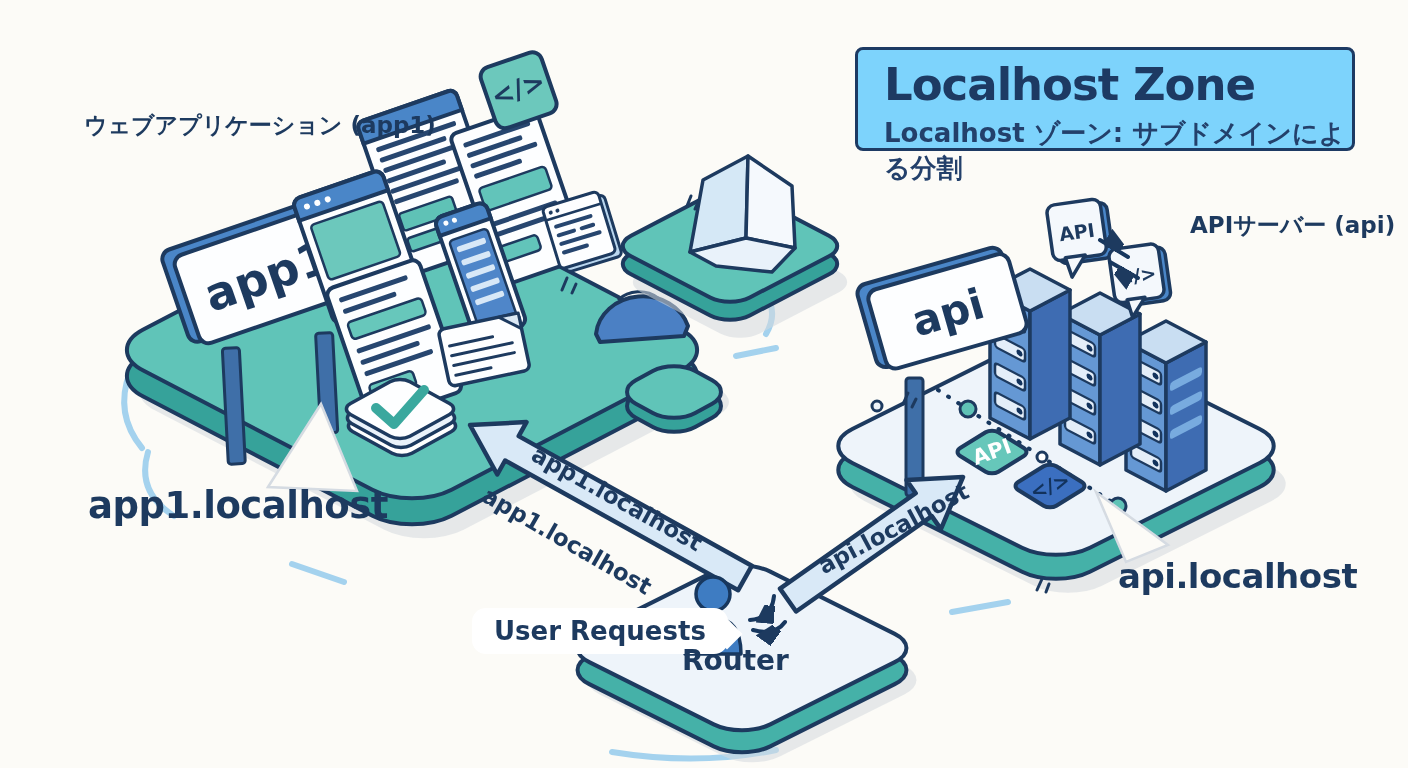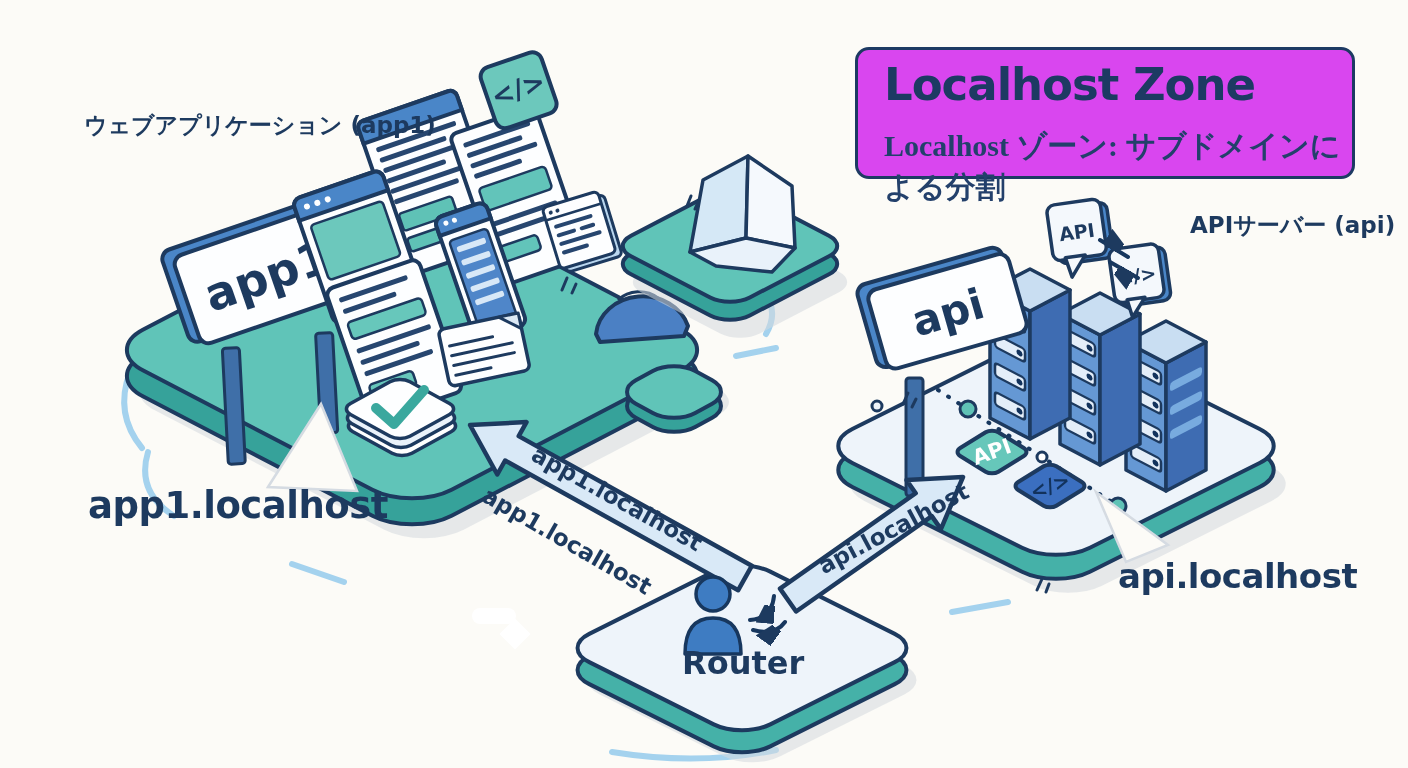--- a/index.html
+++ b/index.html
@@ -4,29 +4,29 @@
 <style>
   html,body{margin:0;padding:0;background:#fcfbf7;}
   .canvas{position:relative;width:1408px;height:768px;overflow:hidden;background:#fcfbf7;
           font-family:"DejaVu Sans","Liberation Sans",sans-serif;color:#1d3a5f;}
   .scene{position:absolute;left:0;top:0;}
   .lbl{position:absolute;color:#1d3a5f;white-space:nowrap;}
   .caption{font-size:23px;font-weight:600;}
   .domain-lbl{font-size:37px;font-weight:800;letter-spacing:-0.5px;}
   .domain-lbl.small{font-size:34px;}
   .arrow-lbl{font-size:23px;font-weight:700;}
-  .title-box{position:absolute;left:855px;top:47px;width:500px;height:132px;background:#d946ef;
-             border:3.5px solid #1d3a63;border-radius:14px;box-sizing:border-box;padding:10px 0 0 26px;}
+  .title-box{position:absolute;left:855px;top:47px;width:500px;height:104px;background:#7dd3fc;
+             border:3.5px solid #1d3a63;border-radius:8px;box-sizing:border-box;padding:10px 0 0 26px;}
   .title-box .t{font-size:45px;font-weight:800;line-height:1.1;color:#1d3a63;letter-spacing:-1px;}
-  .title-box .s{font-size:30px;font-weight:600;color:#23406b;margin-top:16px;font-family:Liberation Serif, serif;}
+  .title-box .s{font-size:26px;font-weight:600;color:#23406b;margin-top:6px;}
   .callout{position:absolute;left:472px;top:608px;background:#ffffff;border-radius:14px;
            padding:8px 22px;font-size:26px;font-weight:700;color:#1d3a5f;}
   .callout .tail{position:absolute;right:-10px;top:15px;width:22px;height:22px;background:#ffffff;
                  transform:rotate(45deg);}
-  .router-lbl{font-size:32px;font-weight:600;text-align:center;}
+  .router-lbl{font-size:28px;font-weight:600;text-align:center;}
   svg text{font-family:"DejaVu Sans","Liberation Sans",sans-serif;}
   .sign-text{font-size:46px;font-weight:800;fill:#1d3a5f;}
   .sign-text-sm{font-size:42px;font-weight:800;fill:#1d3a5f;}
   .chip-text{font-size:21px;font-weight:800;fill:#ffffff;}
   .chip-glyph{font-size:20px;font-weight:800;fill:#12325c;}
   .bubble-text{font-size:19px;font-weight:800;fill:#1d3a5f;}
   .tile-glyph{font-size:27px;font-weight:800;fill:#1d3a5f;}
 </style>
 </head>
 <body>
@@ -364,17 +364,18 @@
 </div>
 
 <div class="lbl domain-lbl" style="left:88px;top:484px;">app1.localhost</div>
 <div class="lbl domain-lbl small" style="left:1118px;top:556px;">api.localhost</div>
 
 <div class="lbl arrow-lbl" style="left:540px;top:441px;transform:rotate(29deg);transform-origin:left top;">app1.localhost</div>
 <div class="lbl arrow-lbl" style="left:491px;top:482px;transform:rotate(30deg);transform-origin:left top;">app1.localhost</div>
 <div class="lbl arrow-lbl" style="left:814px;top:556px;transform:rotate(-28deg);transform-origin:left top;">api.localhost</div>
 
 <div class="callout">
+  <span>User Requests</span>
   <span class="tail"></span>
 </div>
 <div class="lbl router-lbl" style="left:682px;top:644px;">Router</div>
 
 </div>
 
 </body></html>

